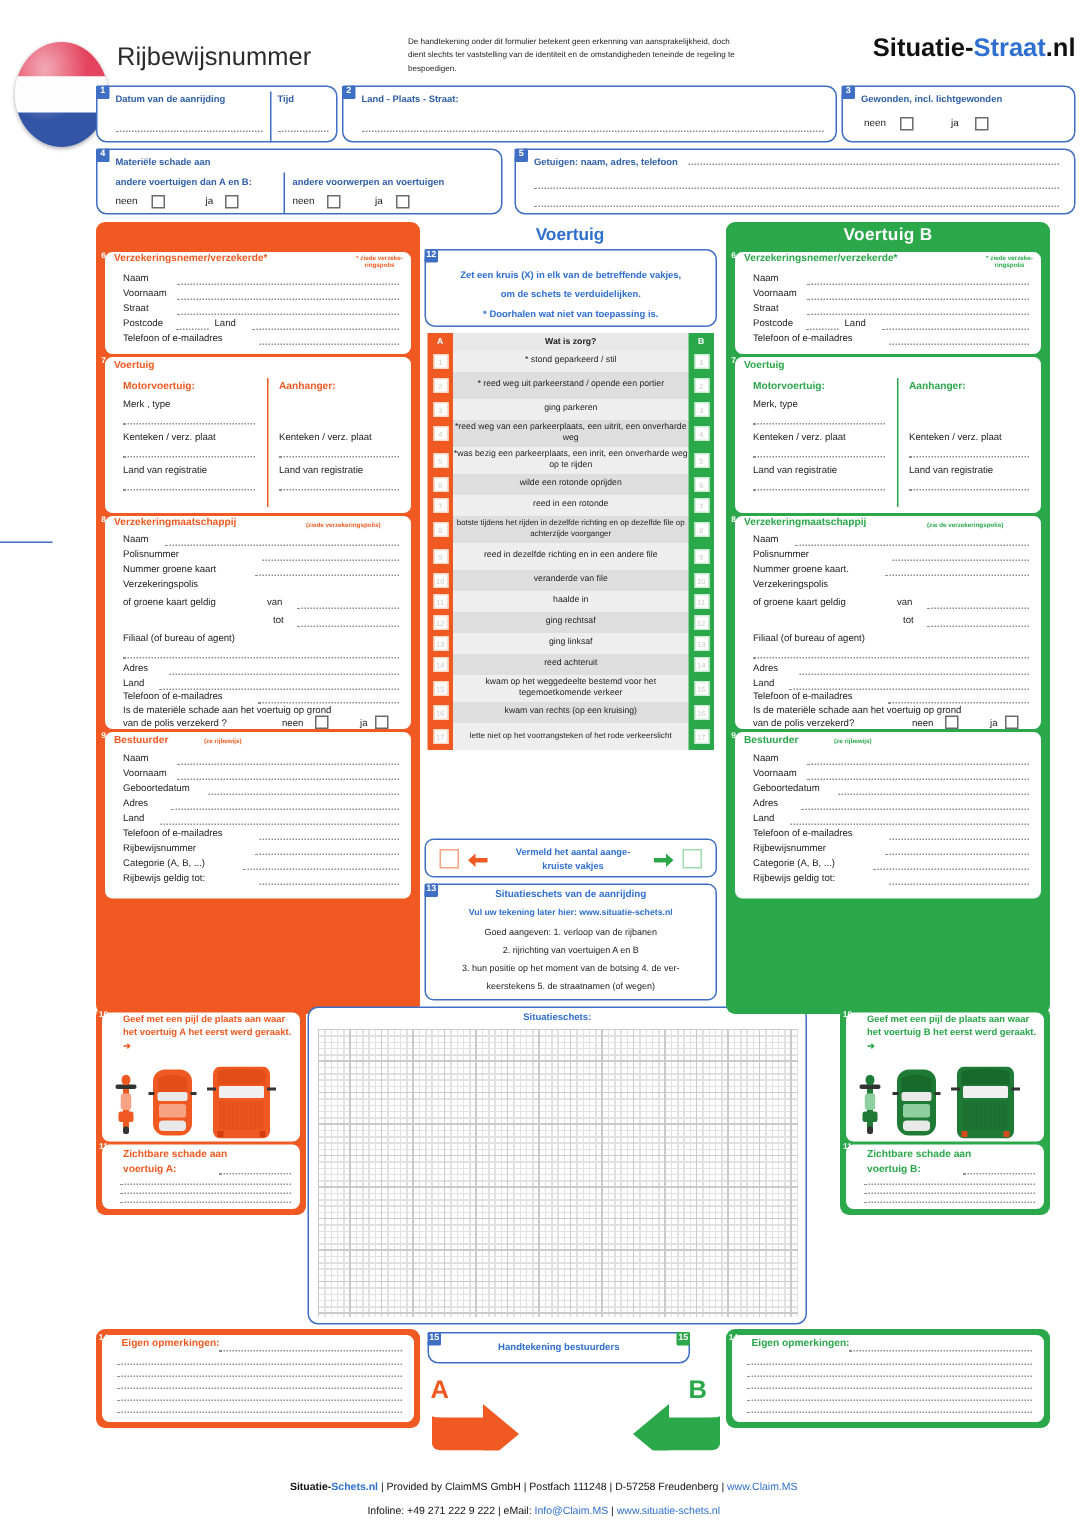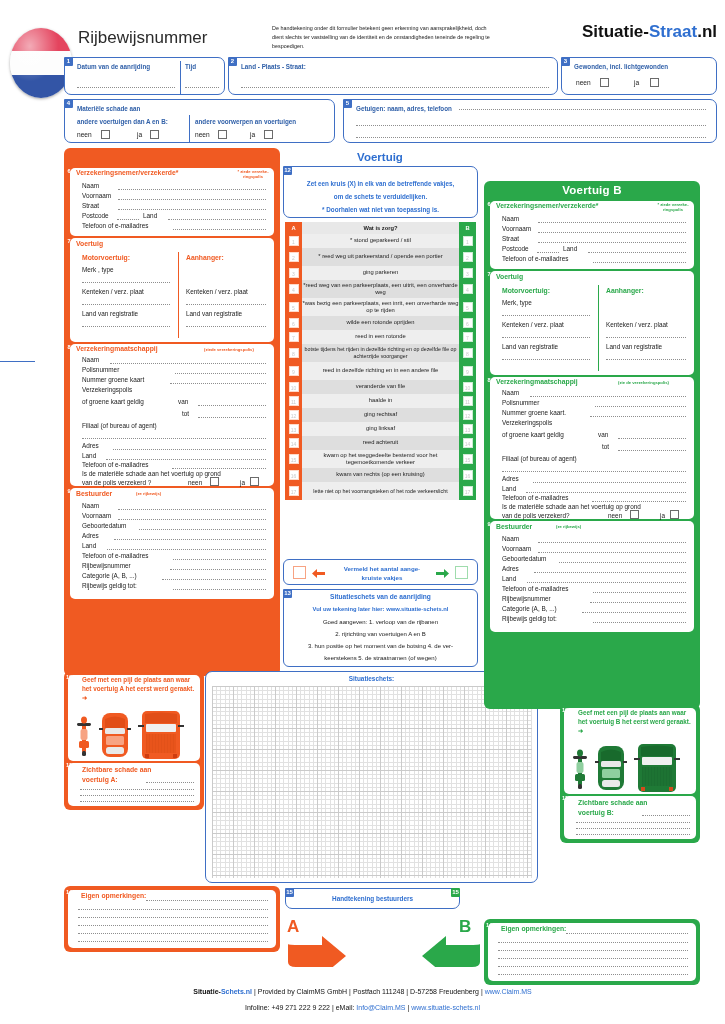--- a/index.html
+++ b/index.html
@@ -67,21 +67,21 @@
     display: inline-block; width: 9px; height: 9px;
     border: 1px solid #6b6b6b; background: #fff; vertical-align: -2px;
   }
 
   
   .col-title {
     text-align: center; font-size: 11.5px; font-weight: bold;
     color: #fff; letter-spacing: .2px;
   }
   .panelA { position: absolute; background: #f05a22; border-radius: 6px; }
-  .panelB { position: absolute; background: #2aa84a; border-radius: 6px; margin-top: 33px; }
+  .panelB { position: absolute; background: #2aa84a; border-radius: 6px; }
   .mid-title {
     text-align: center; font-size: 11.5px; font-weight: bold; color: #2f6fd0;
   }
 
   .card {
     position: absolute; background: #fff; border-radius: 5px;
   }
   .sec-num {
     position: absolute; font-size: 5.6px; font-weight: bold; color: #fff;
     width: 8px; height: 8px; line-height: 8px; text-align: center;

